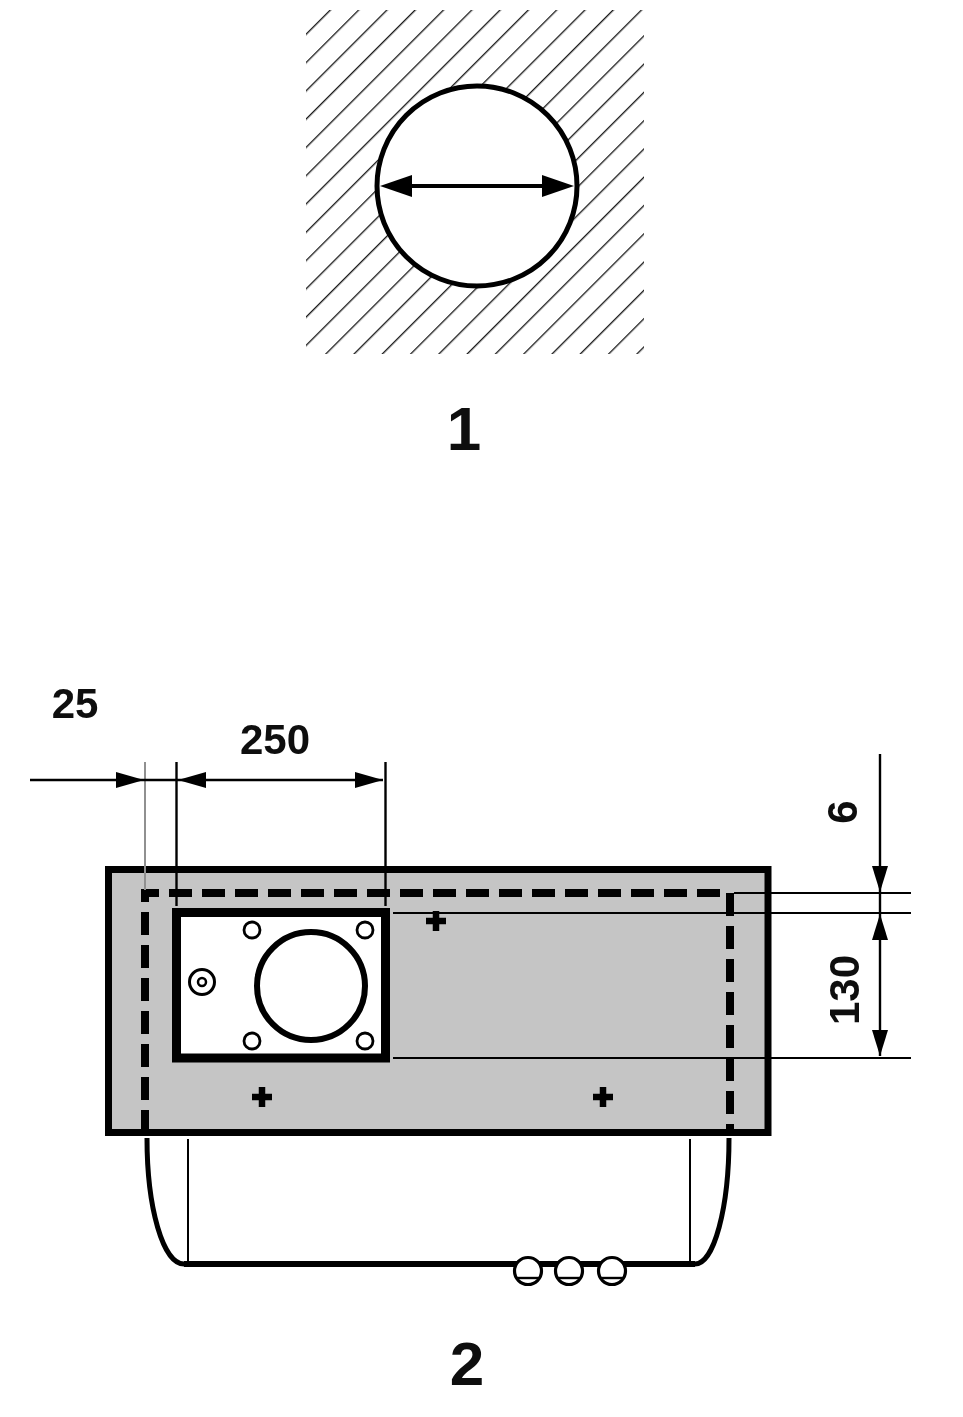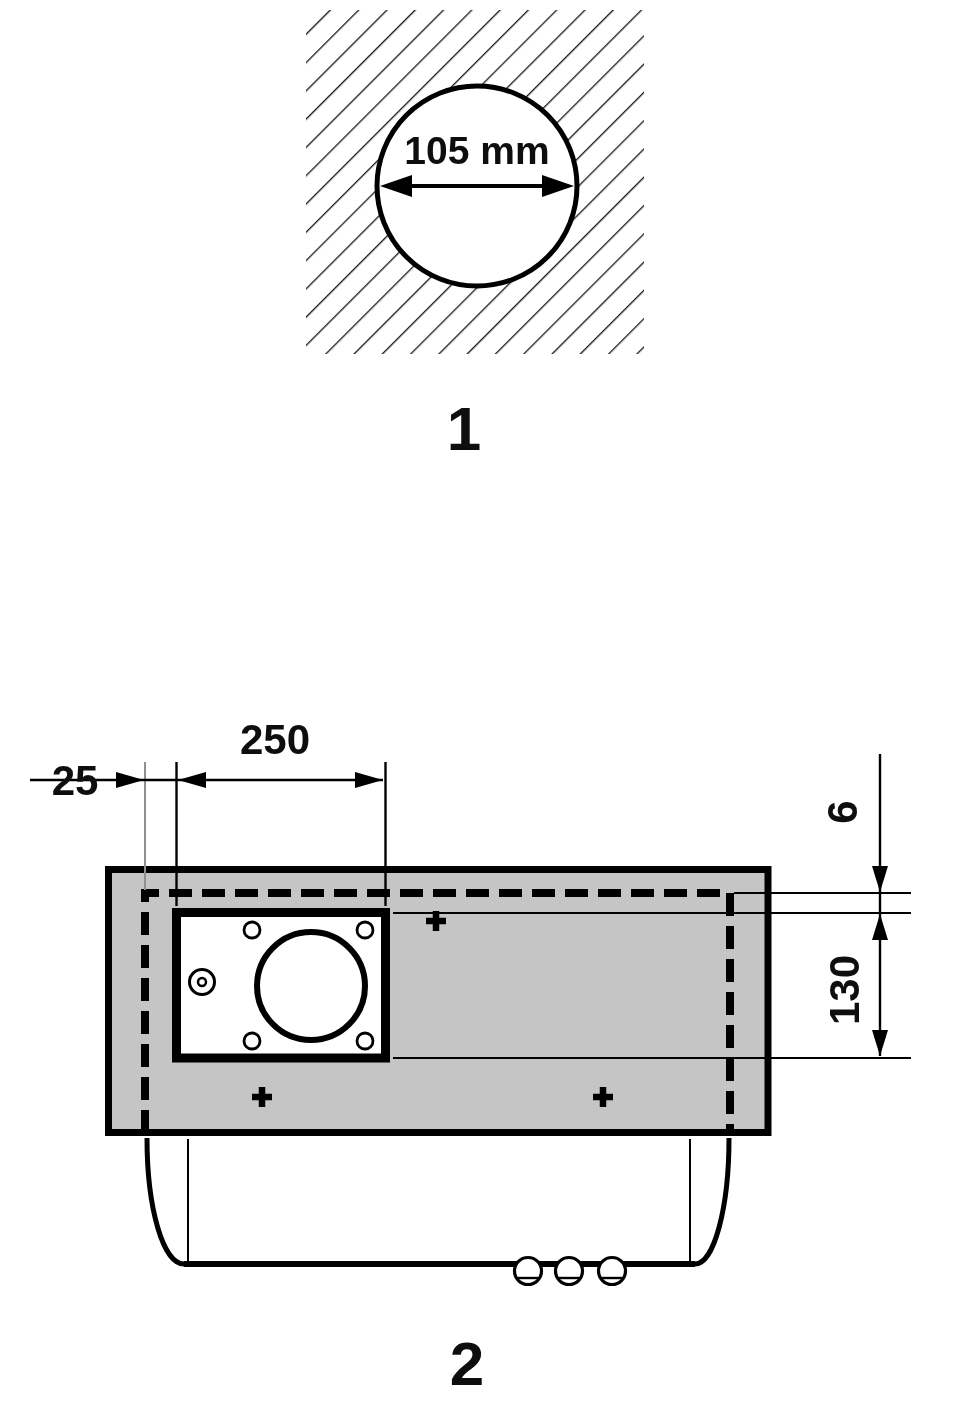--- a/index.html
+++ b/index.html
@@ -104,25 +104,24 @@
           <line x1="516.5" y1="1278" x2="539.5" y2="1278" stroke="#000000" stroke-width="2.4"></line>
           <circle cx="569" cy="1271" r="13.5" fill="#ffffff" stroke="#000000" stroke-width="3.2"></circle>
           <line x1="557.5" y1="1278" x2="580.5" y2="1278" stroke="#000000" stroke-width="2.4"></line>
           <circle cx="612" cy="1271" r="13.5" fill="#ffffff" stroke="#000000" stroke-width="3.2"></circle>
           <line x1="600.5" y1="1278" x2="623.5" y2="1278" stroke="#000000" stroke-width="2.4"></line>
         </g>
       </g>
     </g>
   </svg>
 
-  <div class="t hole-label" style="left:477px; top:150px;">105 mm</div>
 
   <div class="t fig-label" style="left:464px; top:429px;">1</div>
 
-  <div class="t dim-label" style="left:75px; top:781px;">25</div>
+  <div class="t dim-label" style="left:75px; top:704px;">25</div>
 
   <div class="t dim-label" style="left:275px; top:740px;">250</div>
 
   <div class="t dim-label rot" style="left:843px; top:812px;">6</div>
 
   <div class="t dim-label rot" style="left:845px; top:990px;">130</div>
 
   <div class="t fig-label" style="left:467px; top:1364px;">2</div>
 </div>
 

